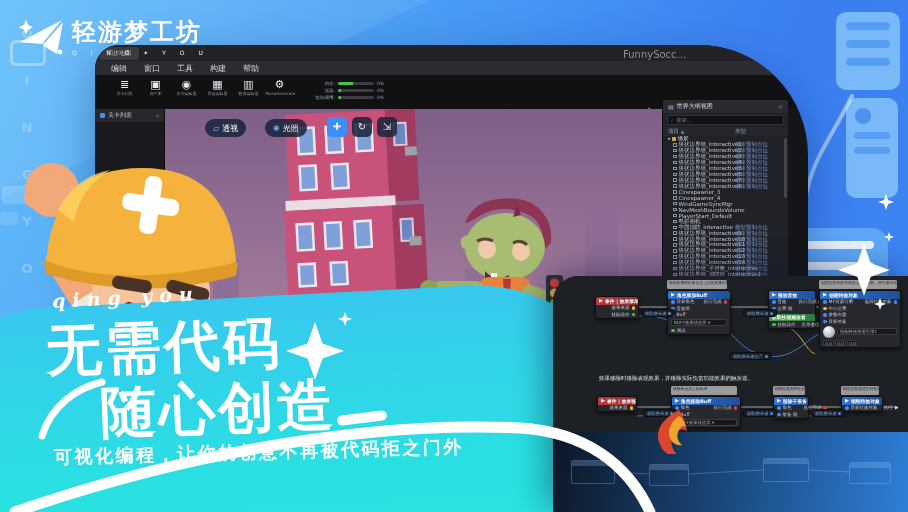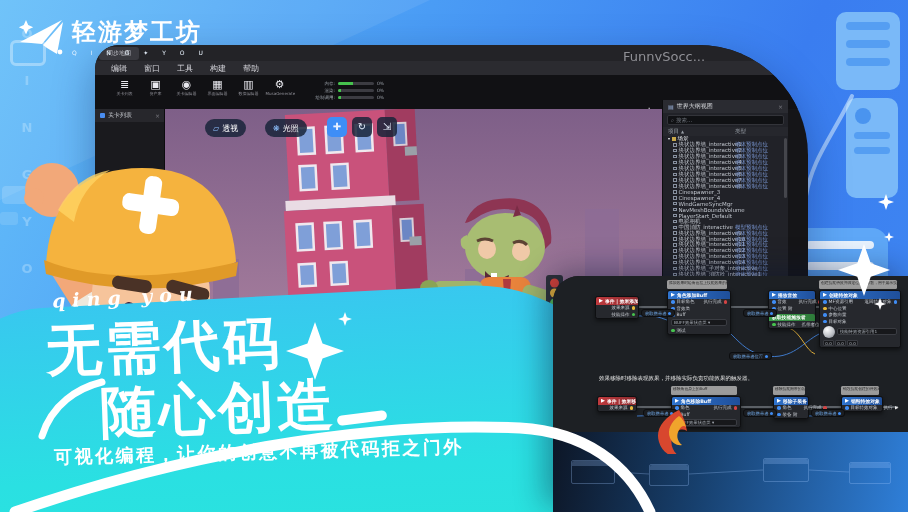--- a/index.html
+++ b/index.html
@@ -27,21 +27,21 @@
 
   .star{z-index:8;background:#fff;
         clip-path:polygon(50% 0,63% 37%,100% 50%,63% 63%,50% 100%,37% 63%,0 50%,37% 37%);}
   .star.bg{z-index:0;}
 
   
   .editor{left:95px;top:45px;width:713px;height:400px;background:#151518;border-radius:24px 110px 0 0;
           overflow:hidden;z-index:1;box-shadow:0 14px 40px rgba(10,30,80,.35);}
   .titlebar{left:0;top:0;width:100%;height:16px;background:#232327;}
   .doctab{left:4px;top:2px;height:13px;padding:2px 8px;background:#39393f;border-radius:3px;font-size:6px;color:#bdbdc4;}
-  .projtitle{left:528px;top:4px;font-size:13px;color:#8f8f95;}
+  .projtitle{left:528px;top:4px;font-size:10px;color:#8f8f95;}
   .menubar{left:0;top:16px;width:100%;height:14px;background:#2b2b30;display:flex;align-items:center;gap:17px;padding-left:16px;}
   .menubar span{font-size:8px;color:#d4d4da;cursor:default;}
   .toolbar{left:0;top:30px;width:100%;height:34px;background:#111114;display:flex;align-items:flex-start;padding:3px 0 0 14px;}
   .tbtn{width:31px;text-align:center;color:#e8e8ee;}
   .tbtn .g{font-size:11px;line-height:13px;display:block;}
   .tbtn .l{font-size:4.5px;color:#8e8e96;display:block;white-space:nowrap;transform:scale(.9);}
   .perf{margin-left:10px;padding-top:2px;}
   .perf .row{display:flex;align-items:center;gap:3px;height:7px;}
   .perf .pl{width:30px;text-align:right;font-size:4.5px;color:#9aa0a8;}
   .perf .bar{width:36px;height:3px;background:#3c3c42;border-radius:2px;overflow:hidden;}

